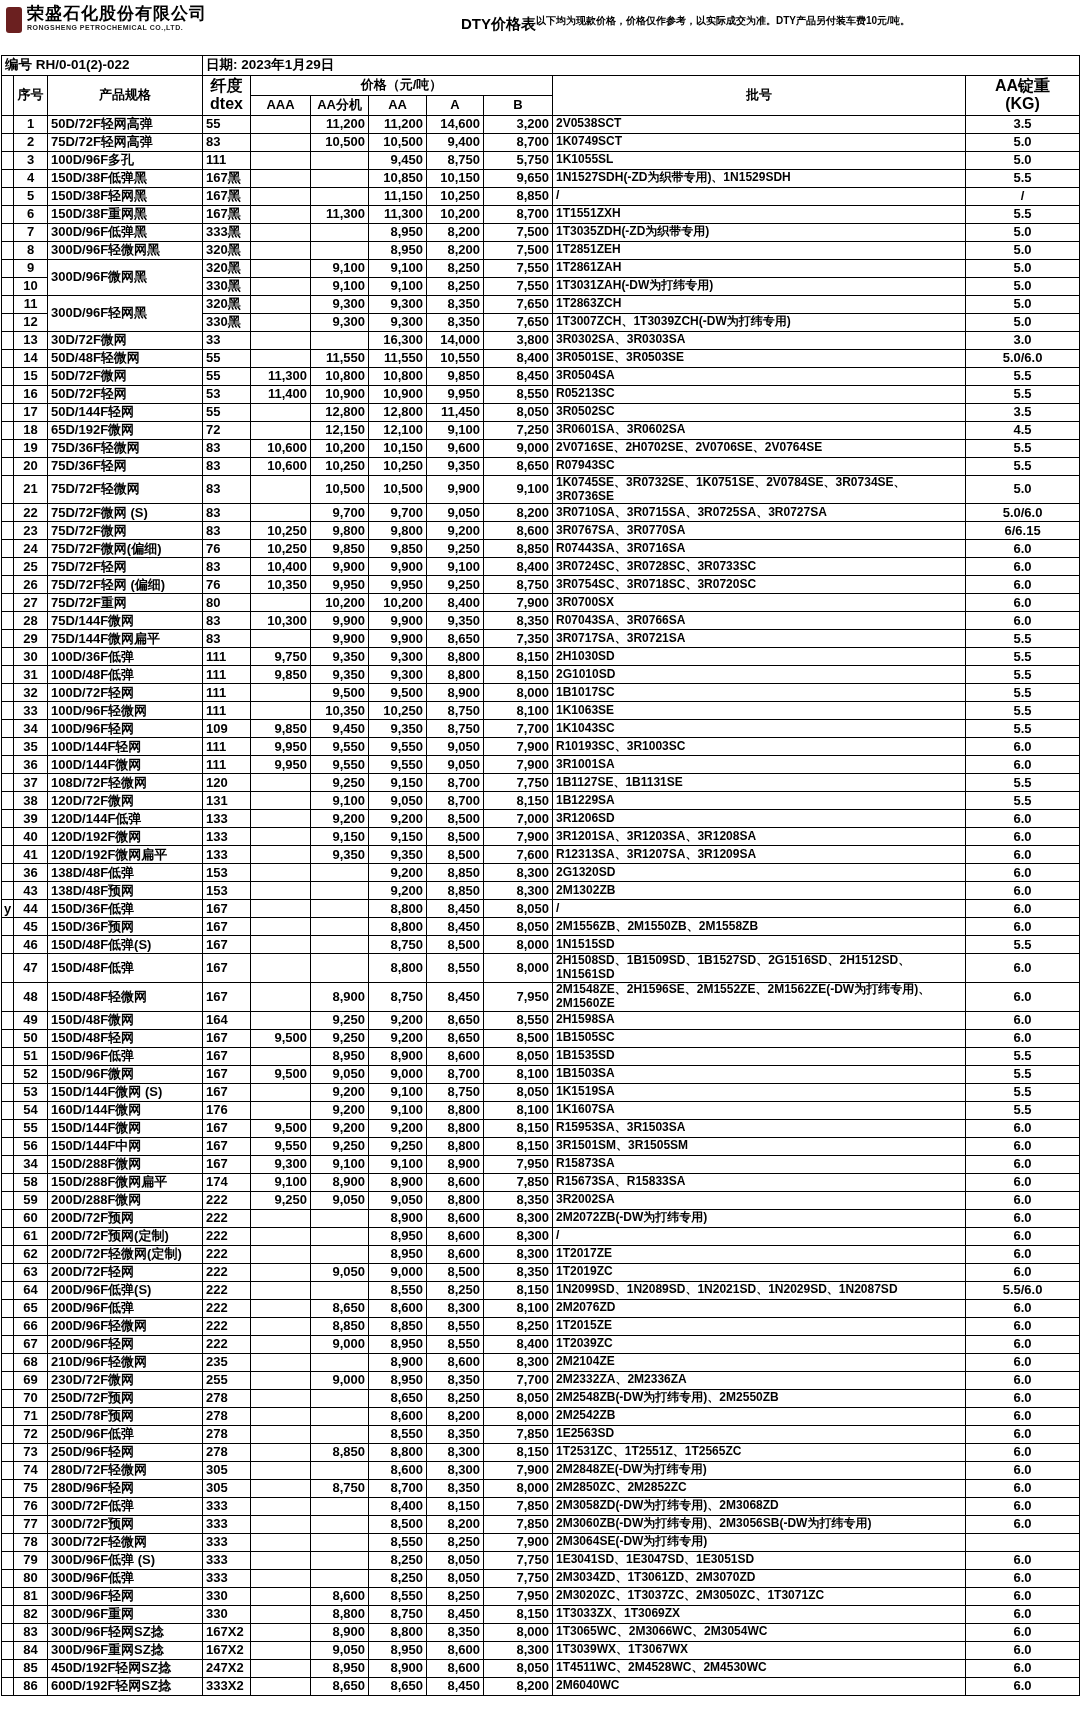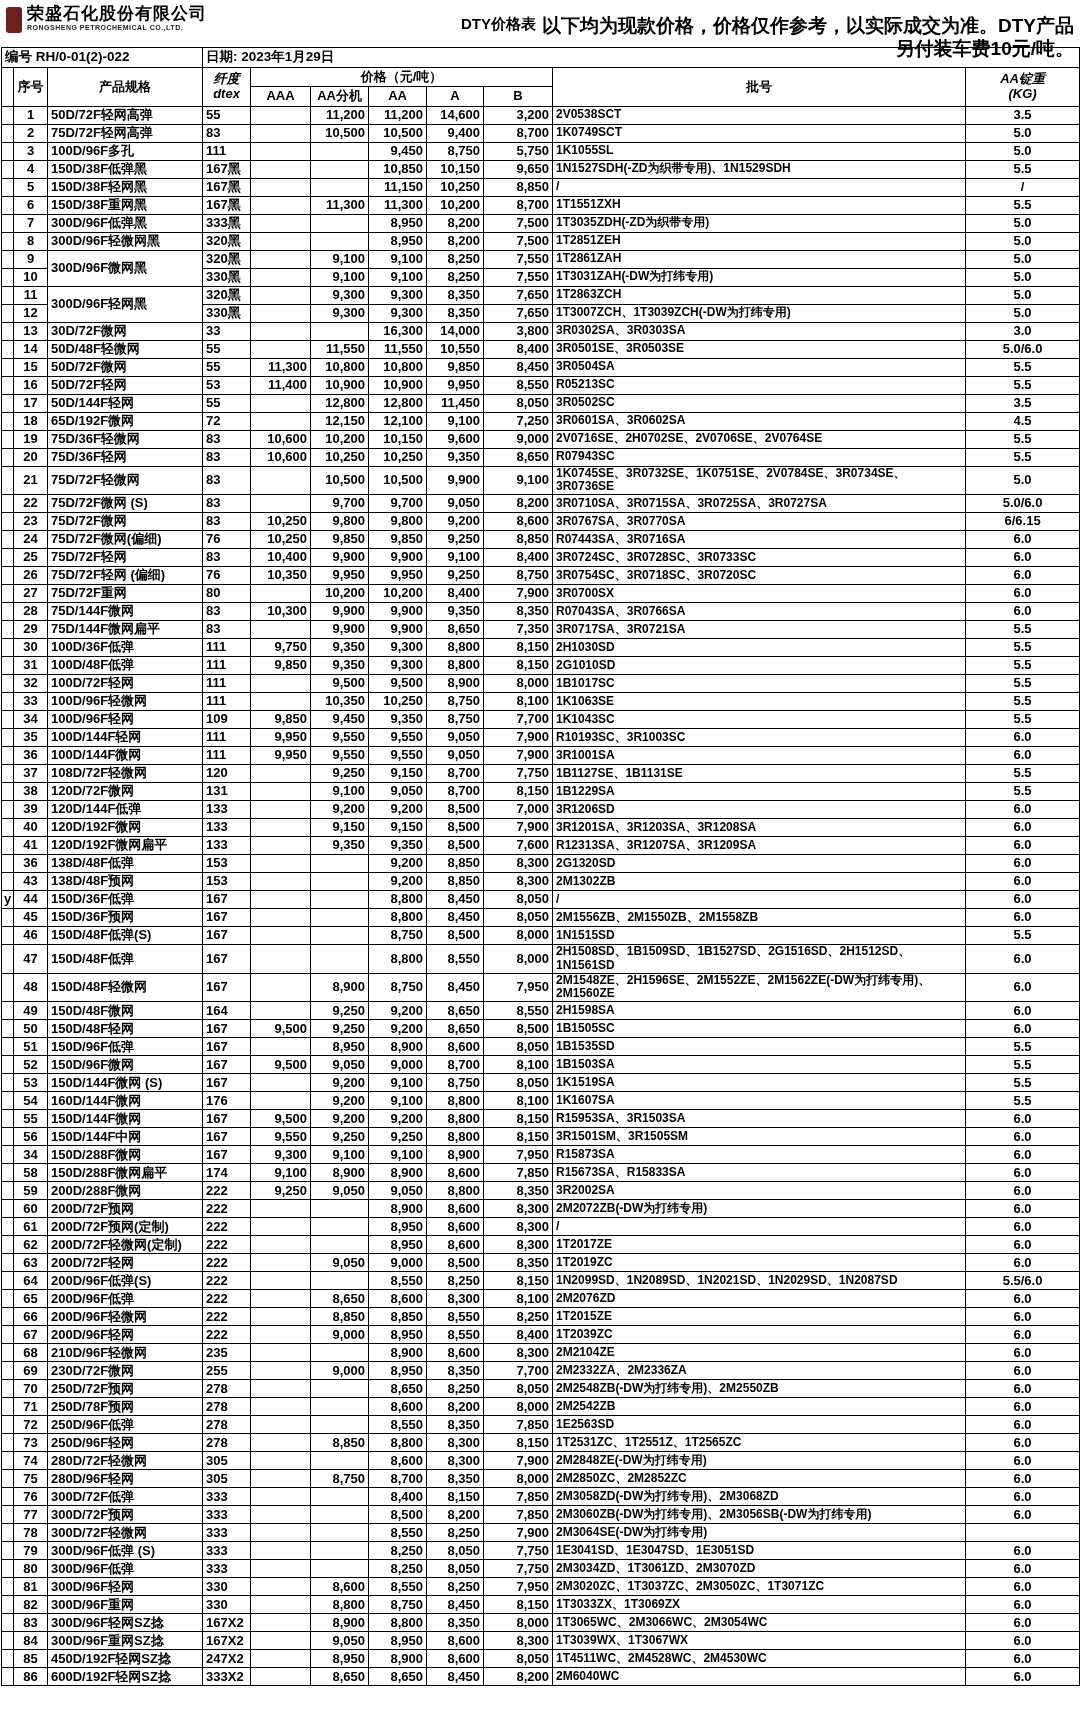--- a/index.html
+++ b/index.html
@@ -8,34 +8,34 @@
     font-family:"Liberation Sans","DejaVu Sans",sans-serif;
     font-weight:bold;color:#000;
   }
   
   .topbar{display:flex;align-items:flex-start;padding:5px 6px 2px 6px;height:40px;}
   .brand{display:flex;align-items:flex-start;width:340px;}
   .logo-mark{width:16px;height:26px;background:#6b2020;border-radius:3px;margin:2px 5px 0 0;flex:0 0 auto;}
   .brand-cn{font-size:17px;letter-spacing:1px;line-height:1.1;}
   .brand-en{font-size:7px;letter-spacing:.5px;color:#222;}
   .doc-title{width:190px;text-align:right;font-size:15px;padding-top:10px;}
-  .note{flex:1;font-size:19px;padding-top:10px;text-align:right;line-height:1.2;}
+  .note{flex:1;font-size:10px;padding-top:10px;text-align:left;line-height:1.2;}
   
-  table{border-collapse:collapse;table-layout:fixed;width:1078px;margin:0 0 0 1px;}
+  table{border-collapse:collapse;table-layout:fixed;width:1078px;margin:8px 0 0 1px;}
   td,th{border:1.5px solid #000;padding:0 3px;font-size:13px;line-height:1.25;overflow:hidden;white-space:nowrap;font-weight:bold;}
   thead th{text-align:center;padding:1px 2px;}
   tbody td{height:17px;}
   tr.meta td{text-align:left;font-size:13.5px;height:19px;}
   .r{text-align:right;}
   .c{text-align:center;}
   .l{text-align:left;}
   .sp{white-space:nowrap;}
   .bt{font-size:12px;white-space:normal;line-height:1.15;}
   .edge{padding:0;}
-  .small2{font-size:13px;line-height:1.15;font-style:italic;}
+  .small2{font-size:16px;line-height:1.15;}
 </style>
 </head>
 <body>
 
 <div class="topbar">
   <div class="brand">
     <div class="logo-mark"></div>
     <div class="brand-text">
       <div class="brand-cn">荣盛石化股份有限公司</div>
       <div class="brand-en">RONGSHENG PETROCHEMICAL CO.,LTD.</div>

